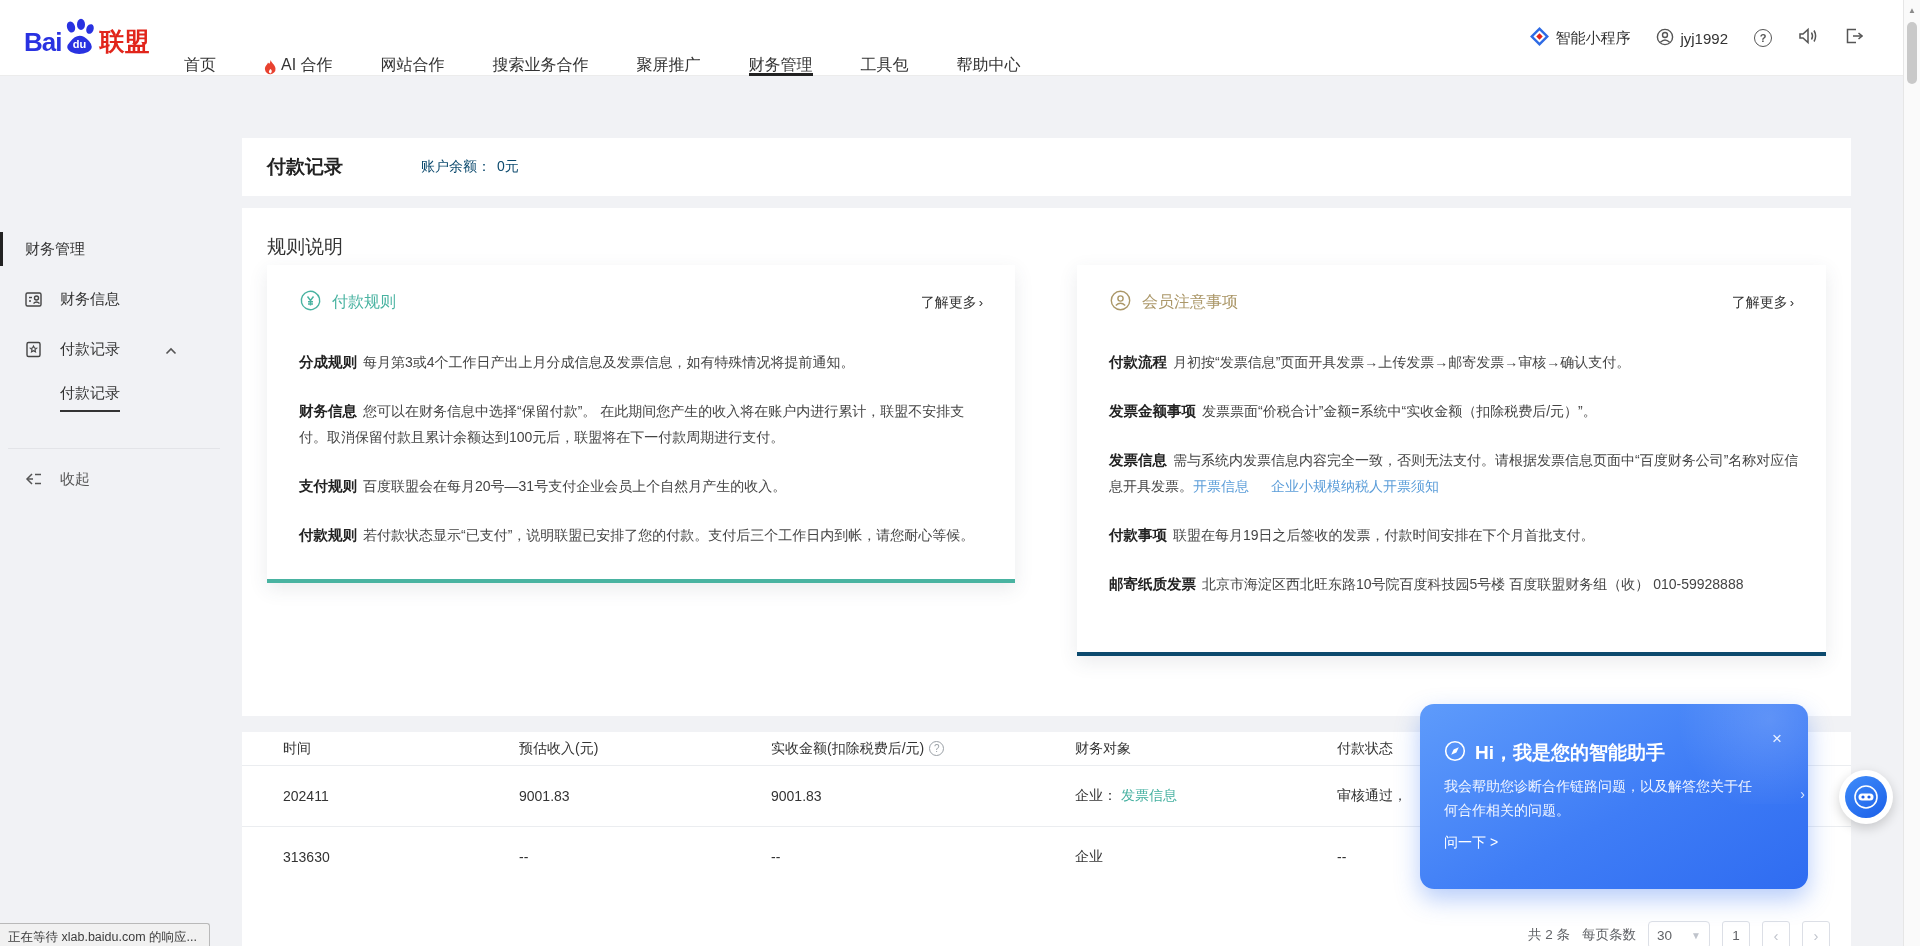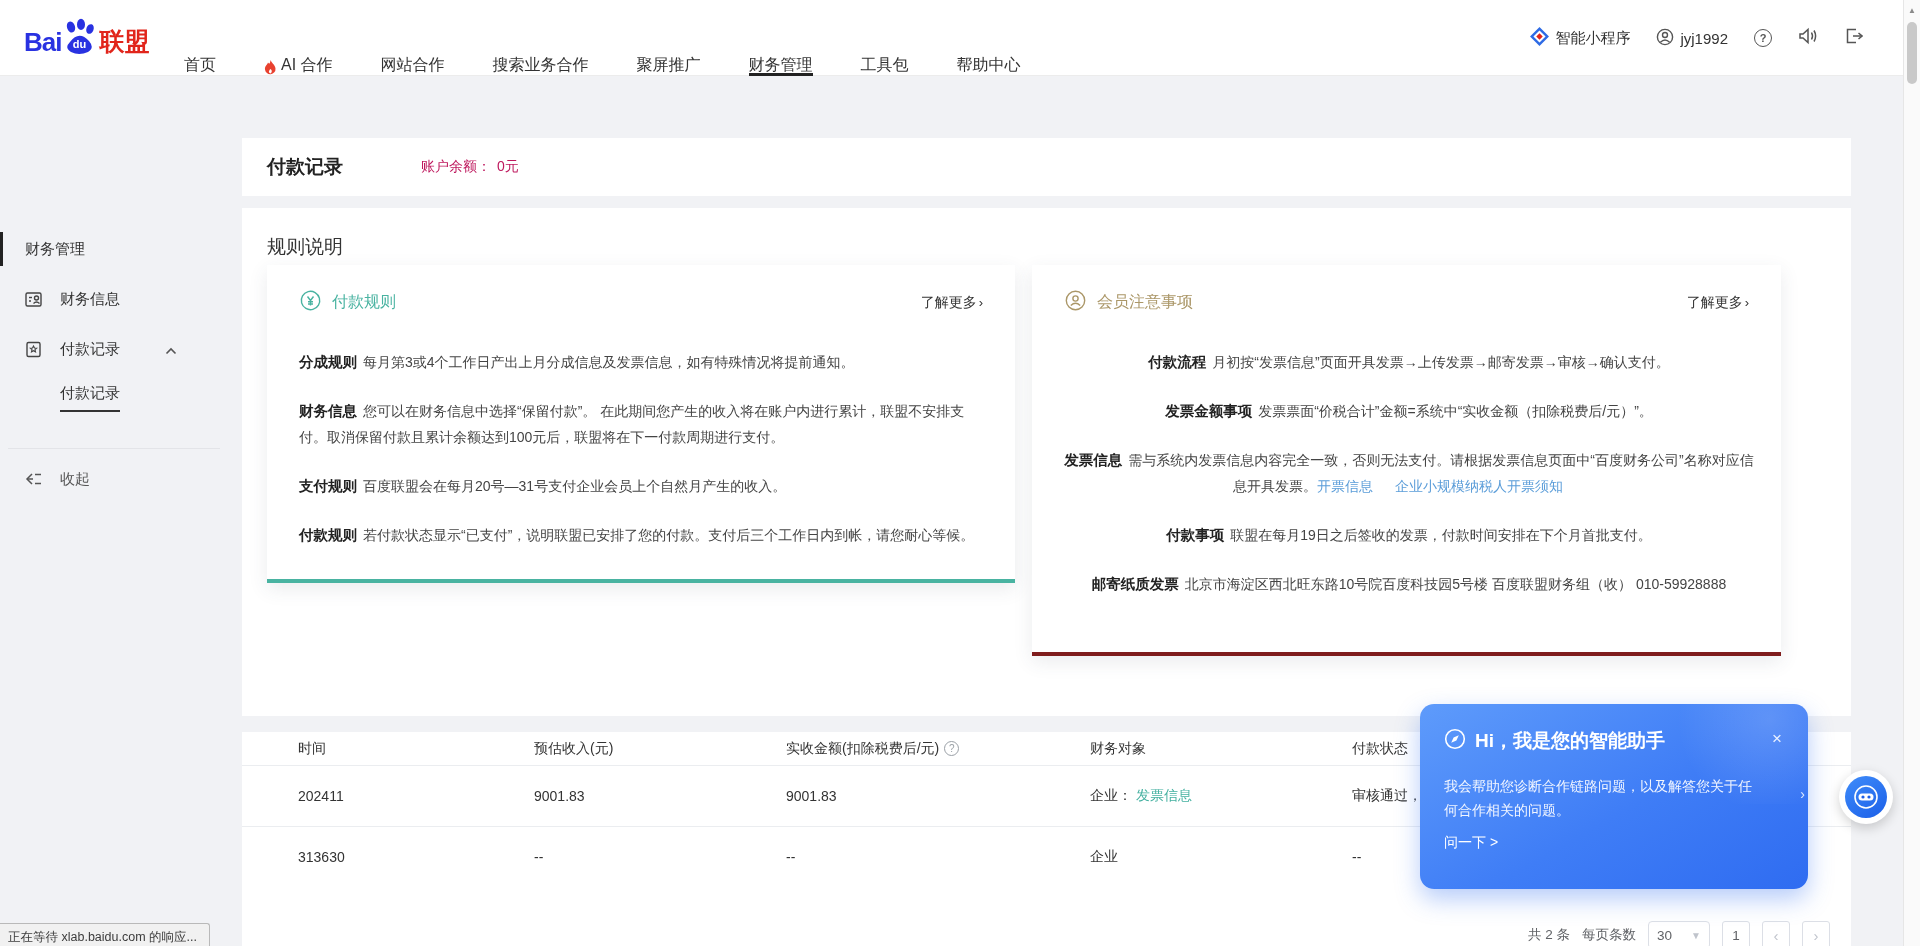--- a/index.html
+++ b/index.html
@@ -38,61 +38,61 @@
   .row-pay .chev { position:absolute; left:165px; }
   .row-sub { top:306px; height:32px; }
   .row-sub .side-label { border-bottom:2px solid #333; padding-bottom:7px; }
   .side-divider { position:absolute; left:8px; top:372px; width:212px; height:1px; background:#e3e4e8; }
   .row-collapse { top:388px; height:30px; color:#555; }
 
   
   .card { position:absolute; background:#fff; }
   .card-a { left:242px; top:138px; width:1609px; height:58px; display:flex; align-items:center; padding-left:25px; }
   .page-title { font-size:19px; font-weight:600; color:#222; }
-  .balance { margin-left:78px; font-size:14px; color:#be185d; }
+  .balance { margin-left:78px; font-size:14px; color:#0c4a6e; }
   .balance b { font-weight:normal; margin-left:6px; }
 
   .card-b { left:242px; top:208px; width:1609px; height:508px; }
   .section-title { position:absolute; left:25px; top:26px; font-size:19px; color:#333; font-weight:500; }
 
   .rule-card { position:absolute; background:#fff; box-shadow:0 6px 18px rgba(60,70,90,.10); }
   .rule-card-left  { left:25px;  top:57px; width:748px; height:318px; border-bottom:4px solid #49b3a1; }
-  .rule-card-right { left:790px; top:57px; width:749px; height:391px; border-bottom:4px solid #7f1d1d;text-align:center; }
+  .rule-card-right { left:835px; top:57px; width:749px; height:391px; border-bottom:4px solid #0c4a6e; }
   .rule-head { position:absolute; top:24px; left:32px; right:32px; display:flex; align-items:center; }
   .rule-title { font-size:16px; margin-left:10px; }
   .rule-card-left  .rule-title { color:#49b3a1; }
   .rule-card-right .rule-title { color:#ab9768; }
   .rule-more { margin-left:auto; font-size:14px; color:#333; cursor:pointer; }
   .rule-more .gt { font-size:13px; margin-left:2px; }
   .rule-body { position:absolute; left:32px; top:84px; width:690px; }
   .rule-p { font-size:14px; color:#444; line-height:26px; margin-bottom:23px; }
   .rule-p b { color:#222; font-size:14.5px; margin-right:6px; }
   .rule-p a { color:#5b9dd9; text-decoration:none; margin-right:22px; cursor:pointer; }
 
   
   .card-t { left:242px; top:732px; width:1609px; height:214px; }
-  .tbl-row { display:grid; grid-template-columns:236px 252px 304px 262px 1fr; padding-left:56px; align-items:center; }
+  .tbl-row { display:grid; grid-template-columns:236px 252px 304px 262px 1fr; padding-left:41px; align-items:center; }
   .tbl-head { height:33px; font-size:14px; color:#333; }
   .tbl-head .hcell { display:flex; align-items:center; gap:5px; }
   .tbl-body-row { height:61px; border-top:1px solid #ebedf0; font-size:14px; color:#333; }
   .tbl-body-row .link { color:#44b0a0; text-decoration:none; cursor:pointer; }
   .qmark { width:15px; height:15px; border:1px solid #9aa0a6; border-radius:50%; color:#9aa0a6; font-size:10px; display:inline-flex; align-items:center; justify-content:center; }
 
   .pagination { position:absolute; right:21px; top:189px; display:flex; align-items:center; gap:12px; font-size:13.5px; color:#606266; }
   .pg-select { width:62px; height:28px; border:1px solid #dcdfe6; border-radius:4px; background:#fff; display:flex; align-items:center; justify-content:space-between; padding:0 8px; cursor:pointer; }
   .pg-select .caret { font-size:10px; color:#c0c4cc; }
   .pg-btn { min-width:28px; height:28px; border:1px solid #dcdfe6; border-radius:3px; background:#fff; display:flex; align-items:center; justify-content:center; cursor:pointer; color:#606266; }
   .pg-btn.arrow { color:#c0c4cc; font-size:15px; }
 
   
   .assist-pop { position:absolute; left:1420px; top:704px; width:388px; height:185px; border-radius:14px; z-index:30;
     background:linear-gradient(150deg,#5e9bfb 0%,#3f7df6 55%,#2f6cf1 100%); box-shadow:0 10px 24px rgba(47,108,241,.35); overflow:hidden; color:#fff; }
   .assist-pop::before { content:""; position:absolute; right:-30px; top:-40px; width:170px; height:140px;
     background:radial-gradient(circle at 60% 40%, rgba(255,255,255,.16), rgba(255,255,255,0) 70%); }
-  .assist-head { position:absolute; left:24px; top:24px; display:flex; align-items:center; gap:9px; }
+  .assist-head { position:absolute; left:24px; top:36px; display:flex; align-items:center; gap:9px; }
   .assist-title { font-size:19px; font-weight:bold; }
   .assist-close { position:absolute; right:26px; top:26px; font-size:17px; color:#eaf1ff; cursor:pointer; line-height:1; }
   .assist-body { position:absolute; left:24px; top:70px; width:316px; font-size:14px; line-height:24px; color:#f2f6ff; }
   .assist-cta { position:absolute; left:24px; top:130px; font-size:14px; color:#fff; cursor:pointer; }
   .assist-edge { position:absolute; right:3px; top:82px; font-size:14px; color:#dce8ff; }
 
   .assist-fab { position:absolute; left:1839px; top:770px; width:54px; height:54px; border-radius:50%; background:#fff;
     box-shadow:0 4px 12px rgba(0,0,0,.18); display:flex; align-items:center; justify-content:center; cursor:pointer; z-index:31; }
   .assist-fab-inner { width:42px; height:42px; border-radius:50%; background:linear-gradient(145deg,#3f8cfa,#1b5fe8); display:flex; align-items:center; justify-content:center; }
 

